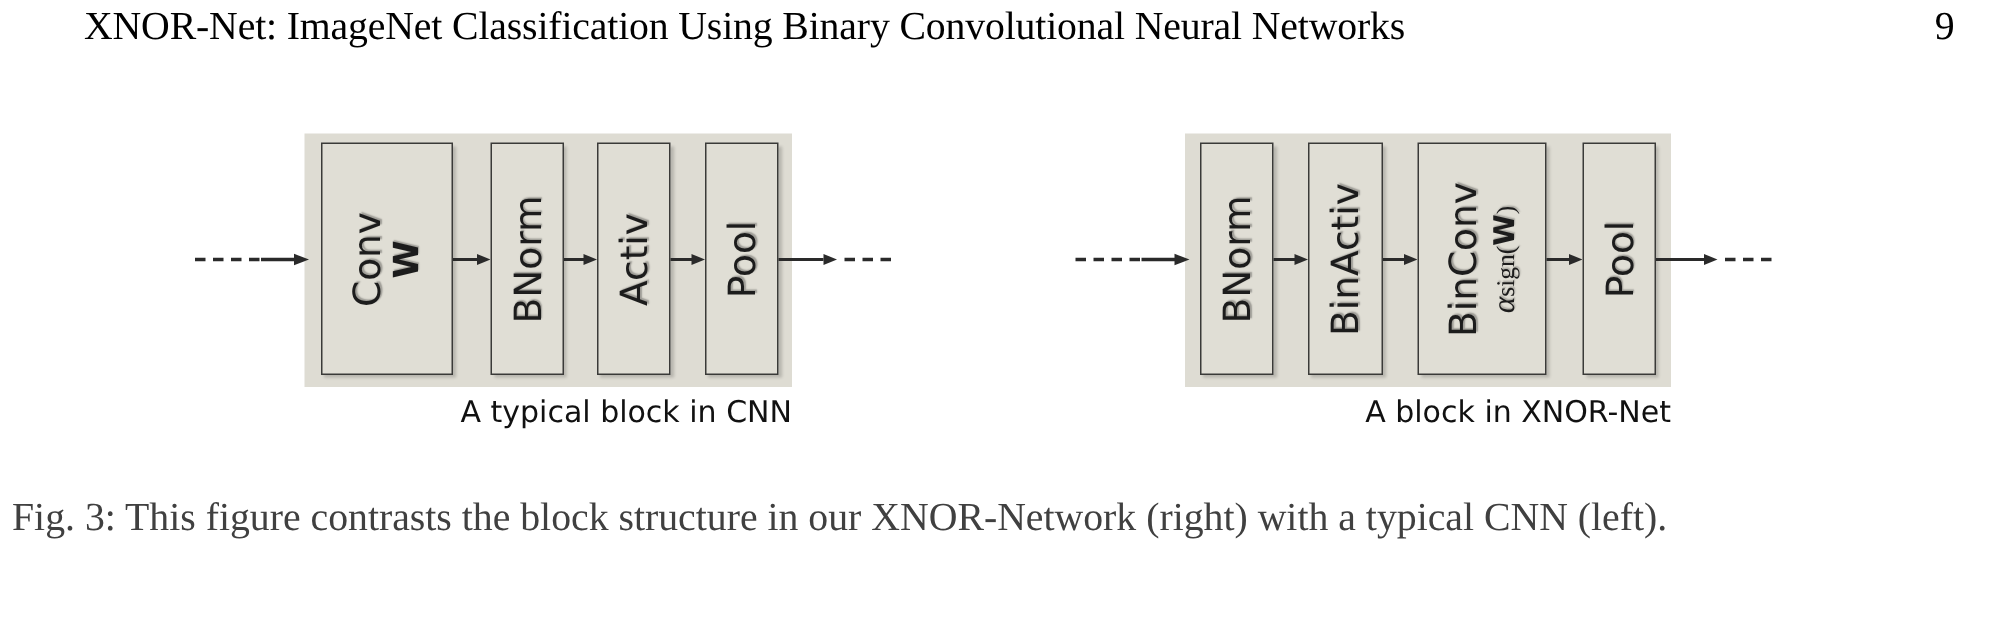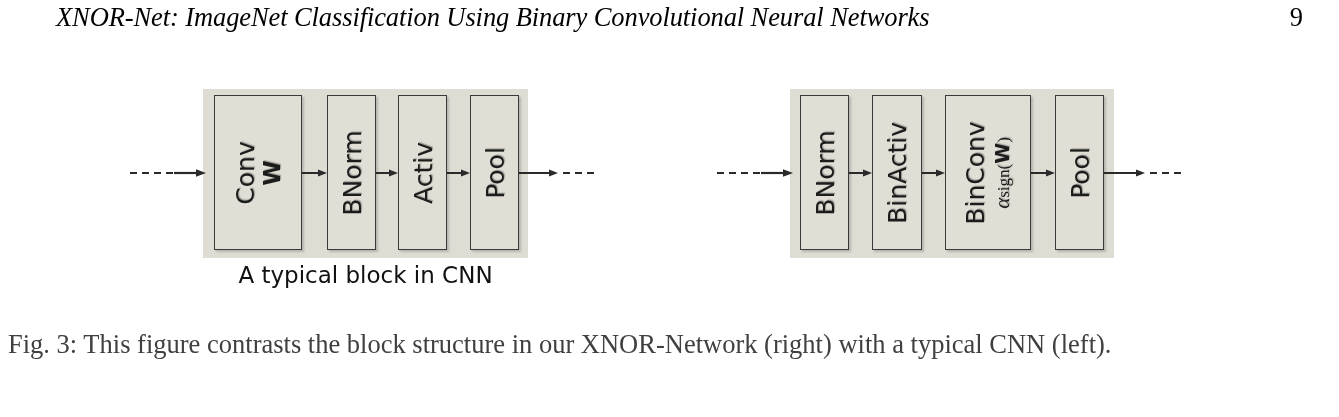--- a/index.html
+++ b/index.html
@@ -25,21 +25,20 @@
     height: 44px;
   }
   .header-title {
     position: absolute;
     left: 56px;
     top: 2px;
     font-family: "Liberation Serif", serif;
     font-size: 26.5px;
     letter-spacing: -0.1px;
     white-space: nowrap;
-    font-style: italic;
   }
   .header-pageno {
     position: absolute;
     right: 36px;
     top: 2px;
     font-family: "Liberation Serif", serif;
     font-size: 26.5px;
   }
 
   
@@ -114,23 +113,23 @@
 
   
   .conn { position: absolute; top: 166px; height: 14px; }
   .conn svg { display: block; overflow: visible; }
 
   
   .subcaption {
     position: absolute;
     top: 262px;
     font-family: "DejaVu Sans", sans-serif;
-    font-size: 23px;
+    font-size: 20px;
     color: #111111;
-    text-align: center;
+    text-align: right;
     white-space: nowrap;
   }
   .subcaption-left  { left: 203px; width: 325px; }
   .subcaption-right { left: 790px; width: 324px; }
 
   
   .caption {
     position: absolute;
     left: 8px;
     top: 326px;
@@ -277,15 +276,16 @@
   </div>
 
   <div class="conn" style="left:1104px; width:80px;">
     <svg width="80" height="14" viewBox="0 0 80 14">
       <line x1="0" y1="7" x2="32" y2="7" stroke="#2a2a2a" stroke-width="2"></line>
       <path d="M41 7 L32 3.4 L32 10.6 Z" fill="#2a2a2a"></path>
       <line x1="46" y1="7" x2="80" y2="7" stroke="#2a2a2a" stroke-width="2.2" stroke-dasharray="7 5"></line>
     </svg>
   </div>
 
+  <div class="subcaption subcaption-right">A block in XNOR-Net</div>
 </div>
 
 <div class="caption"><span class="figno">Fig. 3:</span><span> This figure contrasts the block structure in our XNOR-Network (right) with a typical CNN (left).</span></div>
 
 </body></html>

